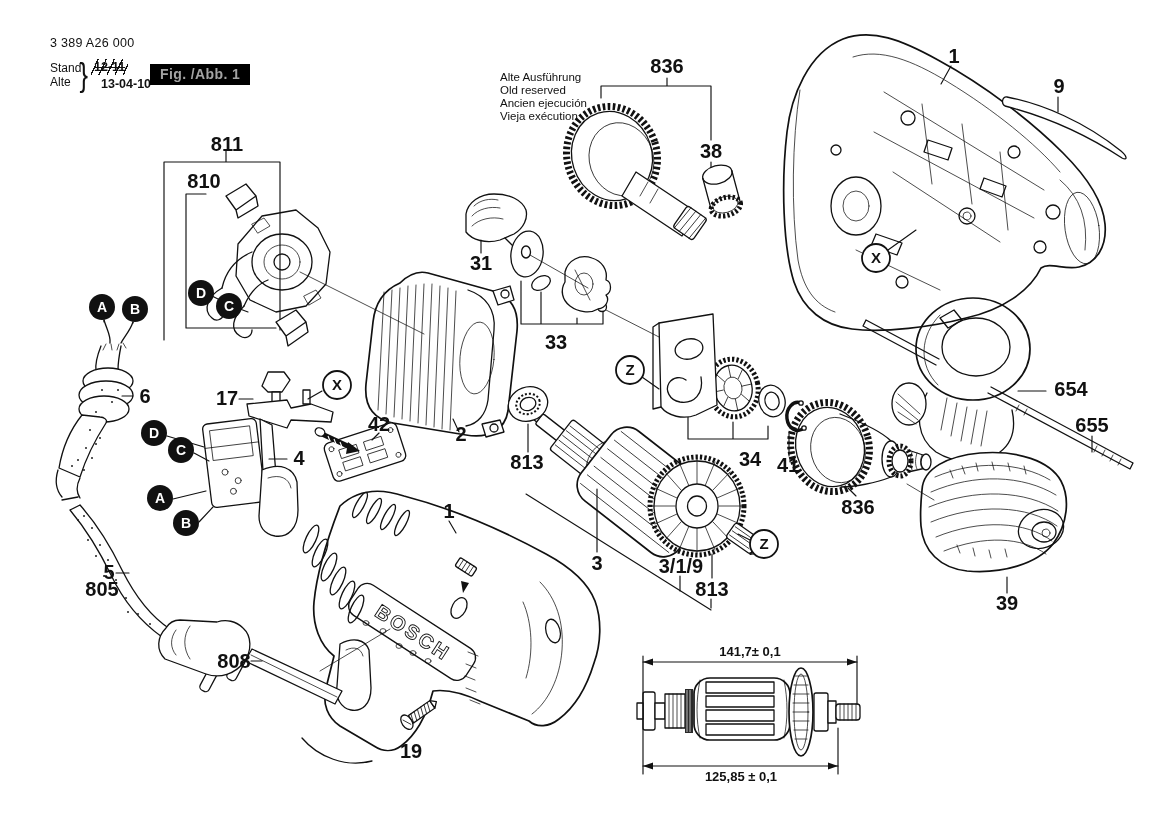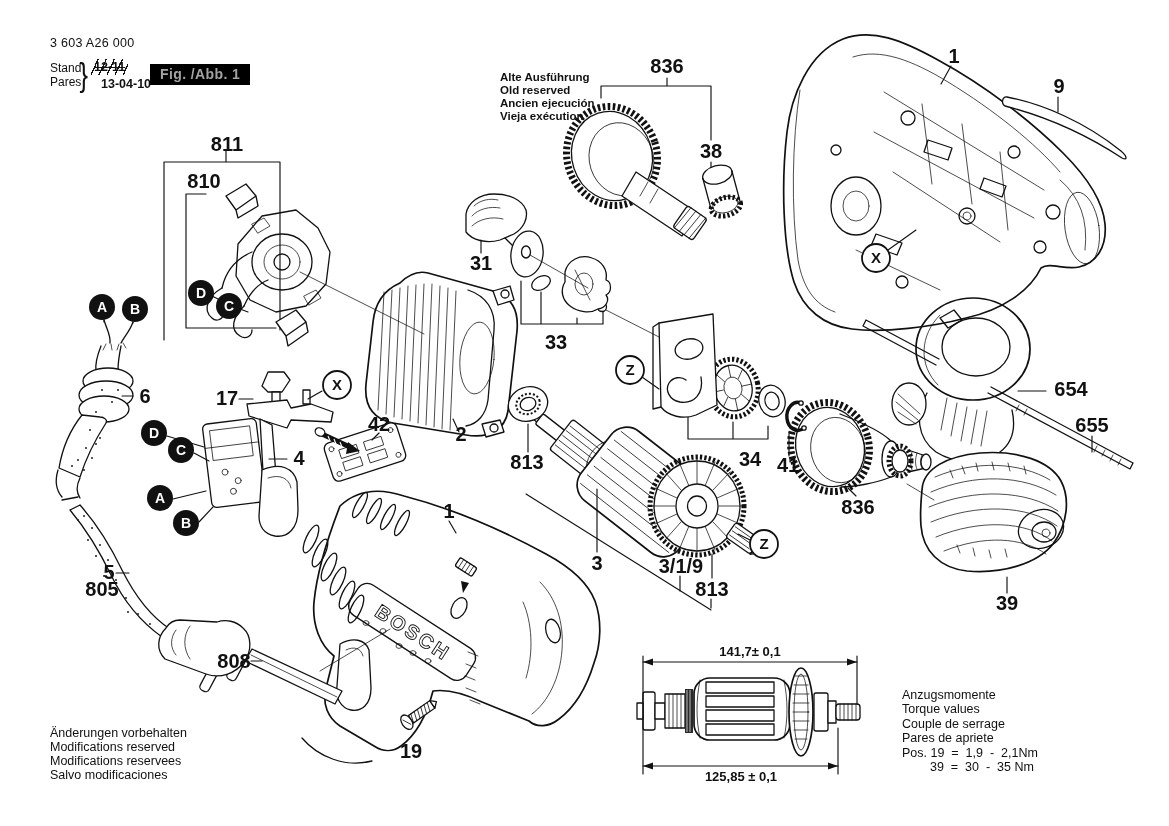--- a/index.html
+++ b/index.html
@@ -9,21 +9,21 @@
   .abs{position:absolute}
   .pn{left:50px;top:36px;font-size:12.5px;letter-spacing:.3px}
   .rev-lbl{font-size:12px;line-height:12px}
   .brace{left:78px;top:57px;font-size:34px;font-weight:400;line-height:34px;transform:scaleX(.75)}
   .date{font-size:12.5px;font-weight:700}
   .struck{position:relative;display:inline-block;text-decoration:line-through}
   .struck::after{content:"";position:absolute;left:-3px;right:-3px;top:-1px;bottom:-1px;
      background:repeating-linear-gradient(115deg,transparent 0 6px,#111 6px 7.3px)}
   .fig-box{left:150px;top:64px;background:#000;color:#a3a3a3;font-weight:bold;font-size:14px;
      padding:2px 10px 3px;letter-spacing:.4px}
-  .note{line-height:13px;font-size:11.5px;font-weight:bold}
+  .note{line-height:13px;font-size:11.5px;font-weight:normal}
   .note div{white-space:pre}
   .note-old{left:500px;top:71px}
   .note-mod{left:50px;top:726px;font-weight:normal;font-size:12.5px;line-height:14px}
   .note-mod div{font-weight:normal}
   .note-tq{left:902px;top:688px;font-weight:normal;font-size:12.5px;line-height:14.4px}
   .note-tq div{font-weight:normal;white-space:pre}
   .tq39{padding-left:28px}
   
   .s{fill:none;stroke:#111;stroke-width:1.3;stroke-linecap:round;stroke-linejoin:round}
   .s2{fill:none;stroke:#111;stroke-width:1.7;stroke-linecap:round;stroke-linejoin:round}
@@ -503,45 +503,31 @@
           <circle class="fw" cx="630" cy="370" r="14" style="stroke-width:1.8"></circle>
           <text class="oltr" x="630" y="375">Z</text>
         </g>
     <g>
           <circle class="fw" cx="764" cy="544" r="14" style="stroke-width:1.8"></circle>
           <text class="oltr" x="764" y="549">Z</text>
         </g>
   </g>
 </svg>
 
-  <div class="abs pn">3 603 A26 000</div>
+  <div class="abs pn">3 389 A26 000</div>
 
   <div class="abs rev-lbl" style="left:50px;top:62px">Stand</div>
-  <div class="abs rev-lbl" style="left:50px;top:76px">Pares</div>
+  <div class="abs rev-lbl" style="left:50px;top:76px">Alte</div>
   <div class="abs brace">}</div>
   <div class="abs date" style="left:94px;top:60px"><span class="struck">12-11</span></div>
   <div class="abs date" style="left:101px;top:77px">13-04-10</div>
   <div class="abs fig-box">Fig. /Abb. 1</div>
 
   <div class="abs note note-old">
     <div>Alte Ausführung</div>
     <div>Old reserved</div>
     <div>Ancien ejecución</div>
     <div>Vieja exécution</div>
   </div>
 
-  <div class="abs note note-mod">
-    <div>Änderungen vorbehalten</div>
-    <div>Modifications reserved</div>
-    <div>Modifications reservees</div>
-    <div>Salvo modificaciones</div>
-  </div>
-
-  <div class="abs note note-tq">
-    <div>Anzugsmomente</div>
-    <div>Torque values</div>
-    <div>Couple de serrage</div>
-    <div>Pares de apriete</div>
-    <div>Pos. 19  =  1,9  -  2,1Nm</div>
-    <div class="tq39">39  =  30  -  35 Nm</div>
-  </div>
+
 
 </div>
 
 </body></html>

